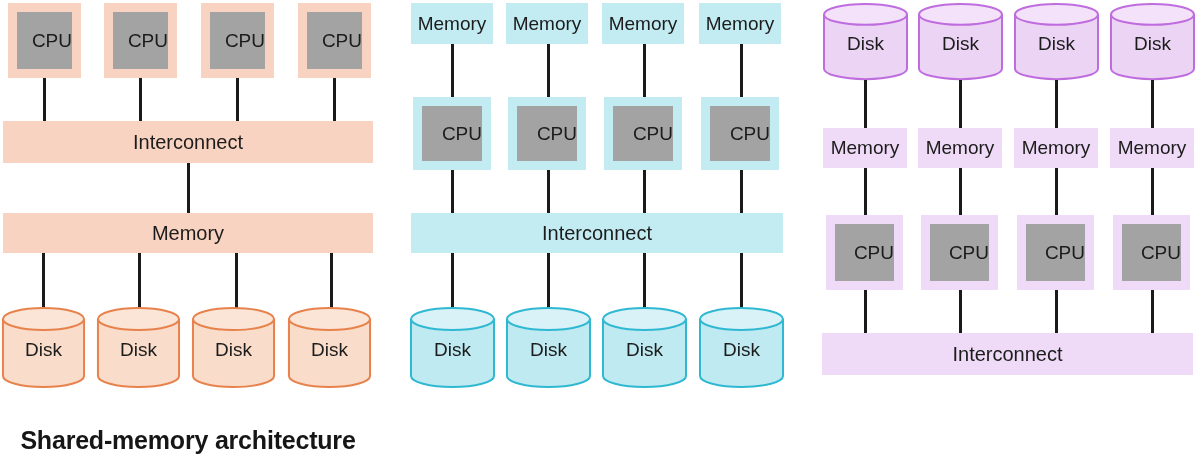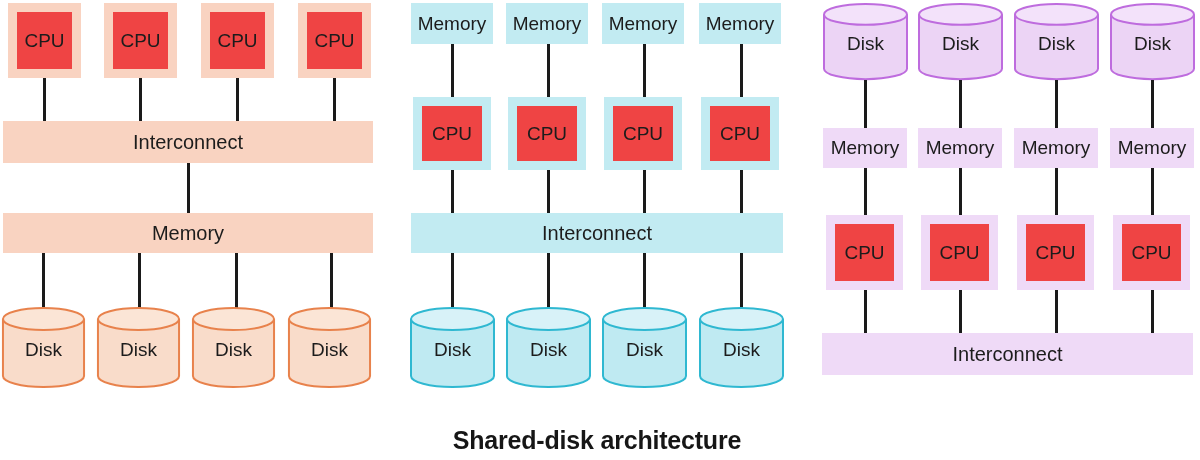--- a/index.html
+++ b/index.html
@@ -22,23 +22,23 @@
     font-size: 20px; color: var(--text, #1c1c1c);
   }
   .membox {
     position: absolute;
     background: var(--fill);
     display: flex; align-items: center; justify-content: center;
     font-size: 19px; color: var(--text, #1c1c1c);
   }
   .cpu {
     position: absolute;
-    background: #ef4444;
+    background: #a3a3a3;
     border: 9px solid var(--fill);
-    display: flex; align-items: center; justify-content: center;
+    display: flex; align-items: center; justify-content: flex-end;
     font-size: 19px; color: var(--text, #1c1c1c);
   }
   .vline {
     position: absolute;
     width: 2.5px;
     background: var(--line, #1a1a1a);
   }
   .disk { position: absolute; }
   .disk svg { position: absolute; inset: 0; width: 100%; height: 100%; display: block; }
   .disk-body { fill: var(--disk-body); stroke: var(--stroke); stroke-width: 2; }
@@ -119,20 +119,21 @@
       <span class="disk-label">Disk</span>
     </div>
     <div class="disk" style="left:287px;top:306px;width:85px;height:84px">
       <svg viewBox="0 0 87 84" preserveAspectRatio="none">
           <path class="disk-body" vector-effect="non-scaling-stroke" d="M2 13 V70 a41.5 11 0 0 0 83 0 V13"></path>
           <ellipse class="disk-top" vector-effect="non-scaling-stroke" cx="43.5" cy="13" rx="41.5" ry="11"></ellipse>
         </svg>
       <span class="disk-label">Disk</span>
     </div>
 
+    <div class="caption" style="left:3px;top:426px;width:370px">Shared-memory architecture</div>
   </section>
 
   <section class="panel" style="--fill: #C2EBF2; --stroke: #2FB8D1; --disk-top: #D8F2F8; --disk-body: #BFEAF2;">
 
     <div class="membox" style="left:411px;top:3px;width:82px;height:41px">
         <span>Memory</span>
       </div>
     <div class="membox" style="left:506px;top:3px;width:82px;height:41px">
         <span>Memory</span>
       </div>
@@ -197,21 +198,20 @@
       <span class="disk-label">Disk</span>
     </div>
     <div class="disk" style="left:698px;top:306px;width:87px;height:84px">
       <svg viewBox="0 0 87 84" preserveAspectRatio="none">
           <path class="disk-body" vector-effect="non-scaling-stroke" d="M2 13 V70 a41.5 11 0 0 0 83 0 V13"></path>
           <ellipse class="disk-top" vector-effect="non-scaling-stroke" cx="43.5" cy="13" rx="41.5" ry="11"></ellipse>
         </svg>
       <span class="disk-label">Disk</span>
     </div>
 
-    <div class="caption" style="left:411px;top:426px;width:372px">Shared-disk architecture</div>
   </section>
 
   <section class="panel" style="--fill: #EFDAF7; --stroke: #BE6CDE; --disk-top: #F3E2FA; --disk-body: #ECD4F5;">
 
     <div class="disk" style="left:822px;top:2px;width:87px;height:80px">
       <svg viewBox="0 0 87 84" preserveAspectRatio="none">
           <path class="disk-body" vector-effect="non-scaling-stroke" d="M2 13 V70 a41.5 11 0 0 0 83 0 V13"></path>
           <ellipse class="disk-top" vector-effect="non-scaling-stroke" cx="43.5" cy="13" rx="41.5" ry="11"></ellipse>
         </svg>
       <span class="disk-label">Disk</span>

